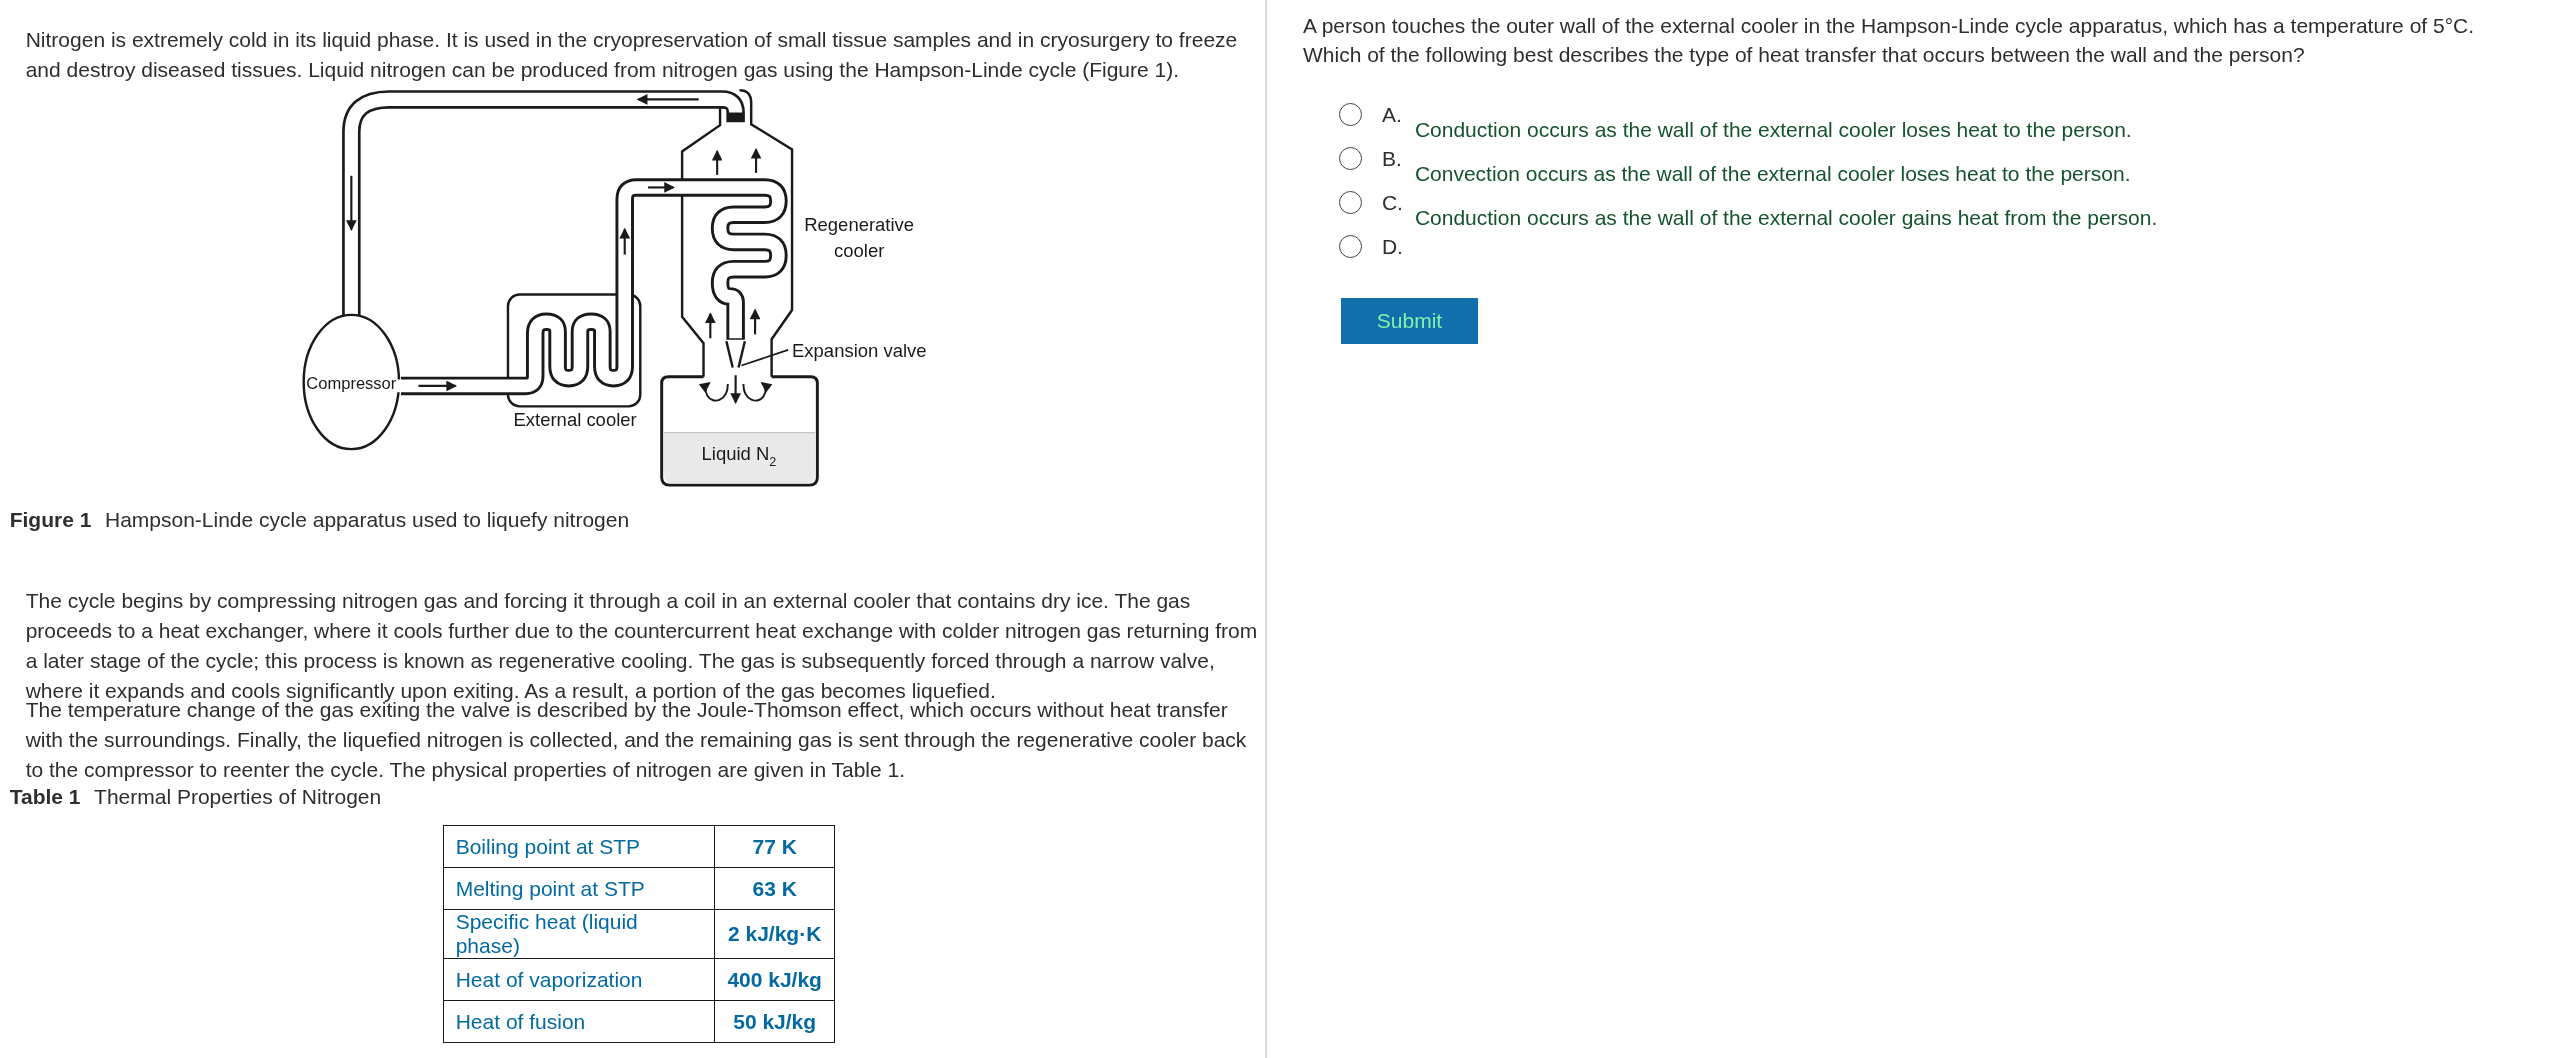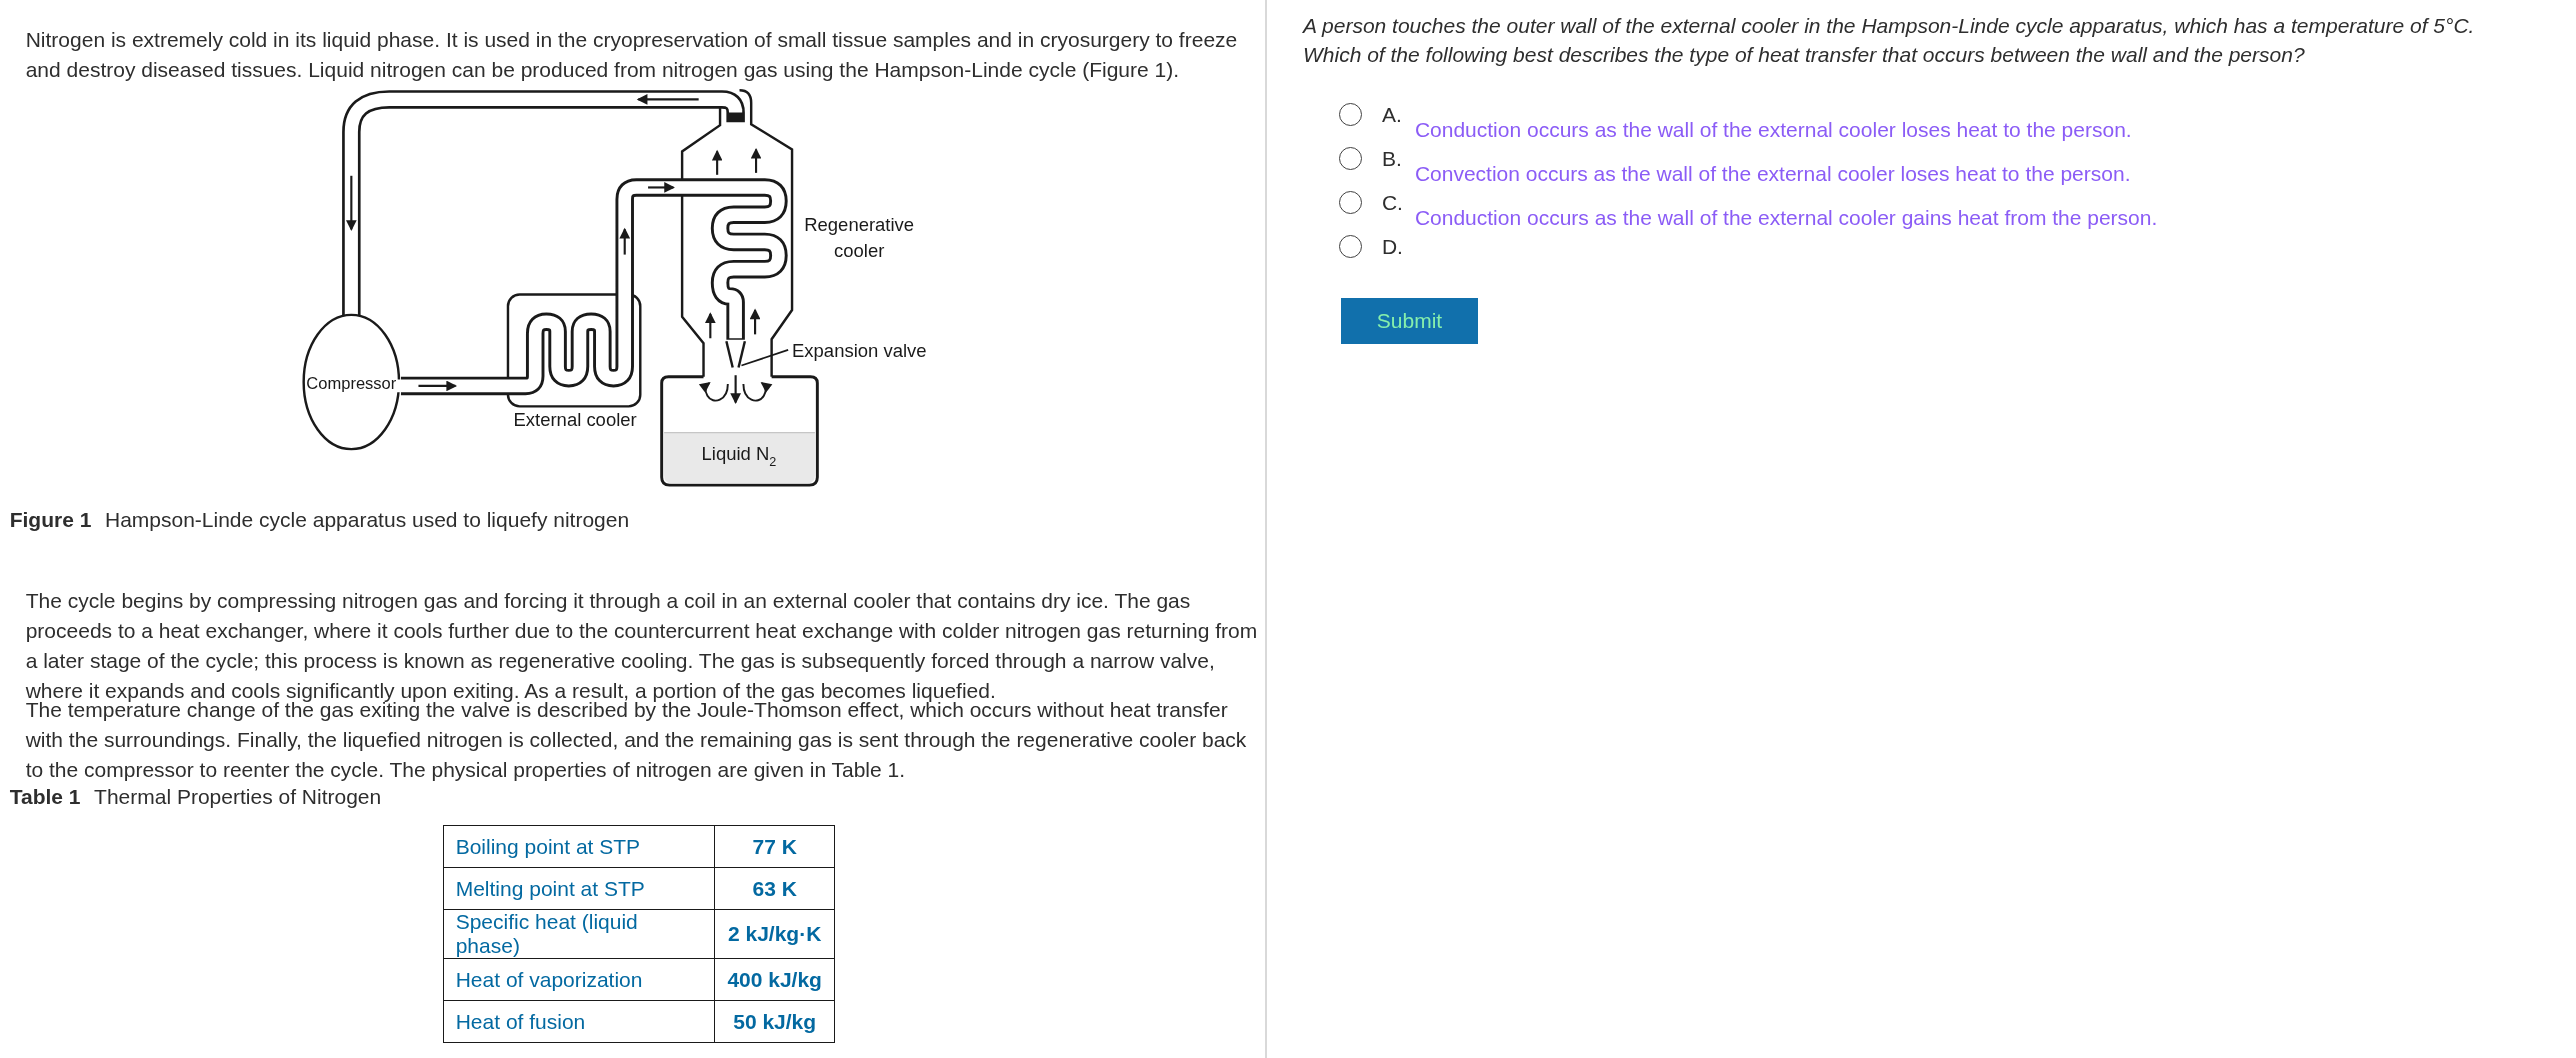--- a/index.html
+++ b/index.html
@@ -23,27 +23,27 @@
       font-size:21px;color:#0369a1;}
   table.props td{border:1.5px solid #1a1a1a;height:41px;background:#fff;}
   td.prop{width:249px;padding:0 9.7px 0 11.7px;text-align:left;}
   td.val{width:103px;text-align:center;padding:0 7.8px;font-weight:bold;}
 
   
   .divider{position:absolute;left:1265px;top:0;width:1.9px;height:1058px;background:#d9d9d9;}
 
   
   #question{position:absolute;left:1303px;top:10.7px;width:1227px;
-      font-size:21px;line-height:29px;margin:0;font-style:italic;}
+      font-size:21px;line-height:29px;margin:0;}
   #options{position:absolute;left:1339px;top:102px;}
   .optrow{display:flex;align-items:center;height:25px;margin-bottom:19px;cursor:default;}
   .radio{width:21.4px;height:21.4px;border:1.5px solid #414141;border-radius:50%;
       background:#fff;flex:0 0 auto;}
   .letter{margin-left:19.5px;width:33px;font-size:21px;color:#2e2e2e;}
-  .opttext{font-size:21px;color:#8b5cf6;white-space:nowrap;margin-top:30px;}
+  .opttext{font-size:21px;color:#14532d;white-space:nowrap;margin-top:30px;}
   #submit{position:absolute;left:1341px;top:298px;width:137px;height:46px;
       border:none;color:#86efac;font-size:21px;font-family:"Liberation Sans",sans-serif;
       display:flex;align-items:center;justify-content:center;cursor:pointer;}
 
   
   .dlab{font-family:"Liberation Sans",sans-serif;fill:#1a1a1a;}
 </style>
 </head>
 <body>
 

